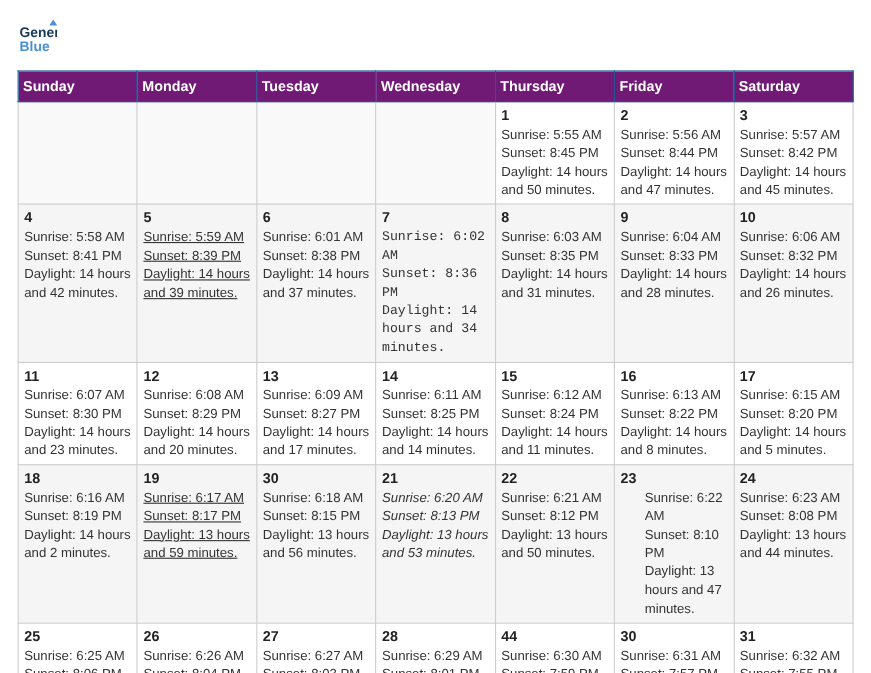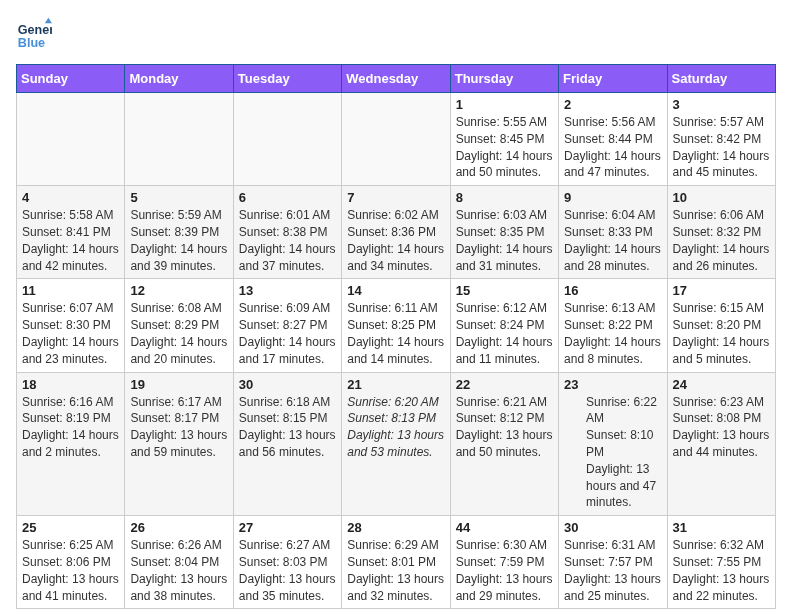--- a/index.html
+++ b/index.html
@@ -36,21 +36,21 @@
     .subtitle {
       font-size: 15px;
       color: #444;
     }
     .calendar {
       width: 100%;
       border-collapse: collapse;
       border: 1px solid #ccc;
     }
     .calendar th {
-      background: #8b5cf6;
+      background: #701a75;
       color: #fff;
       font-size: 13px;
       font-weight: bold;
       padding: 6px 4px;
       text-align: left;
       border: 1px solid #1a5a9a;
     }
     .calendar td {
       vertical-align: top;
       padding: 4px 5px;
@@ -143,33 +143,33 @@
       </tr>
       <tr>
         <td>
           <span class="day-num">4</span>
           <div class="day-info" style="white-space: pre-line;">Sunrise: 5:58 AM
 Sunset: 8:41 PM
 Daylight: 14 hours and 42 minutes.</div>
         </td>
         <td>
           <span class="day-num">5</span>
-          <div class="day-info" style="white-space: pre-line;">Sunrise: 5:59 AM
+          <div class="day-info" style="white-space: pre-line; text-decoration: underline;">Sunrise: 5:59 AM
 Sunset: 8:39 PM
 Daylight: 14 hours and 39 minutes.</div>
         </td>
         <td>
           <span class="day-num">6</span>
           <div class="day-info" style="white-space: pre-line;">Sunrise: 6:01 AM
 Sunset: 8:38 PM
 Daylight: 14 hours and 37 minutes.</div>
         </td>
         <td>
           <span class="day-num">7</span>
-          <div class="day-info" style="white-space: pre-line;">Sunrise: 6:02 AM
+          <div class="day-info" style="white-space: pre-line; font-family: Liberation Mono, monospace;">Sunrise: 6:02 AM
 Sunset: 8:36 PM
 Daylight: 14 hours and 34 minutes.</div>
         </td>
         <td>
           <span class="day-num">8</span>
           <div class="day-info" style="white-space: pre-line;">Sunrise: 6:03 AM
 Sunset: 8:35 PM
 Daylight: 14 hours and 31 minutes.</div>
         </td>
         <td>
@@ -231,21 +231,21 @@
       </tr>
       <tr>
         <td>
           <span class="day-num">18</span>
           <div class="day-info" style="white-space: pre-line;">Sunrise: 6:16 AM
 Sunset: 8:19 PM
 Daylight: 14 hours and 2 minutes.</div>
         </td>
         <td>
           <span class="day-num">19</span>
-          <div class="day-info" style="white-space: pre-line;">Sunrise: 6:17 AM
+          <div class="day-info" style="white-space: pre-line; text-decoration: underline;">Sunrise: 6:17 AM
 Sunset: 8:17 PM
 Daylight: 13 hours and 59 minutes.</div>
         </td>
         <td>
           <span class="day-num">30</span>
           <div class="day-info" style="white-space: pre-line;">Sunrise: 6:18 AM
 Sunset: 8:15 PM
 Daylight: 13 hours and 56 minutes.</div>
         </td>
         <td>

